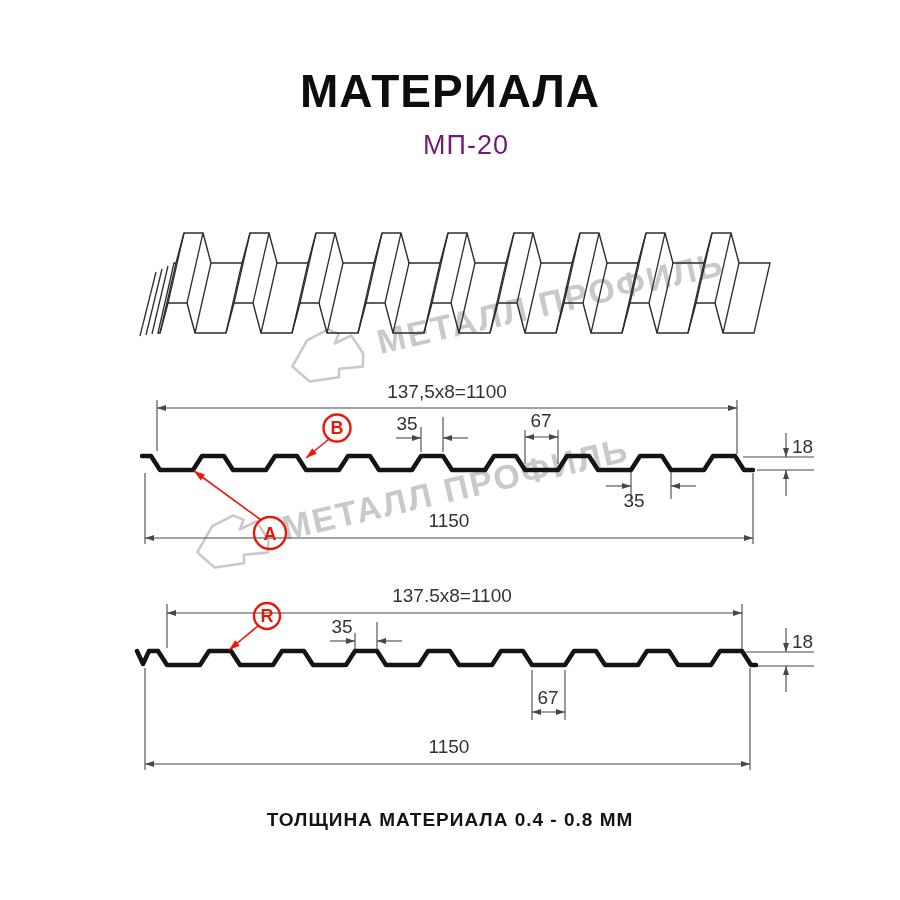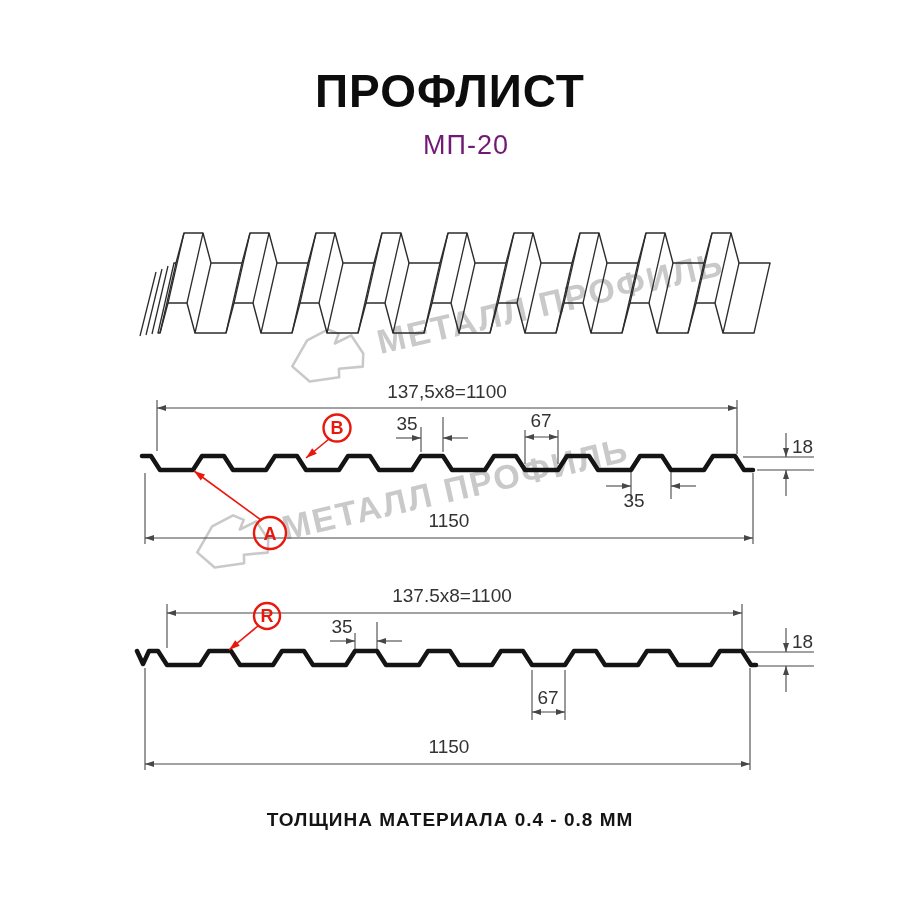--- a/index.html
+++ b/index.html
@@ -31,21 +31,21 @@
     <span>МЕТАЛЛ ПРОФИЛЬ</span>
   </div>
 
   <div class="wm" style="left:193px;top:516px;height:66px;">
     <svg width="78" height="64" viewBox="0 0 92 66">
       <path d="M4 38 L28 12 L55 5 L66 13 L59 23 L80 18 L89 42 L85 57 L57 53 L55 63 L20 60 Z" fill="none" stroke="#c9c9c9" stroke-width="3" stroke-linejoin="round"></path>
     </svg>
     <span>МЕТАЛЛ ПРОФИЛЬ</span>
   </div>
 
-  <div class="title">ПРОФЛИСТ</div>
+  <div class="title">МАТЕРИАЛА</div>
   <div class="subtitle">МП-20</div>
   <div class="footer">ТОЛЩИНА МАТЕРИАЛА 0.4 - 0.8 ММ</div>
 
   <svg class="drawing" width="900" height="900" viewBox="0 0 900 900">
 
     <g id="g3d">
         <line x1="158" y1="333" x2="174" y2="263" stroke="#2c2c2c" stroke-width="1.3"></line>
         <line x1="160" y1="333" x2="176" y2="263" stroke="#2c2c2c" stroke-width="1.3"></line>
         <line x1="168" y1="303" x2="184" y2="233" stroke="#2c2c2c" stroke-width="1.3"></line>
         <line x1="187" y1="303" x2="203" y2="233" stroke="#2c2c2c" stroke-width="1.3"></line>

